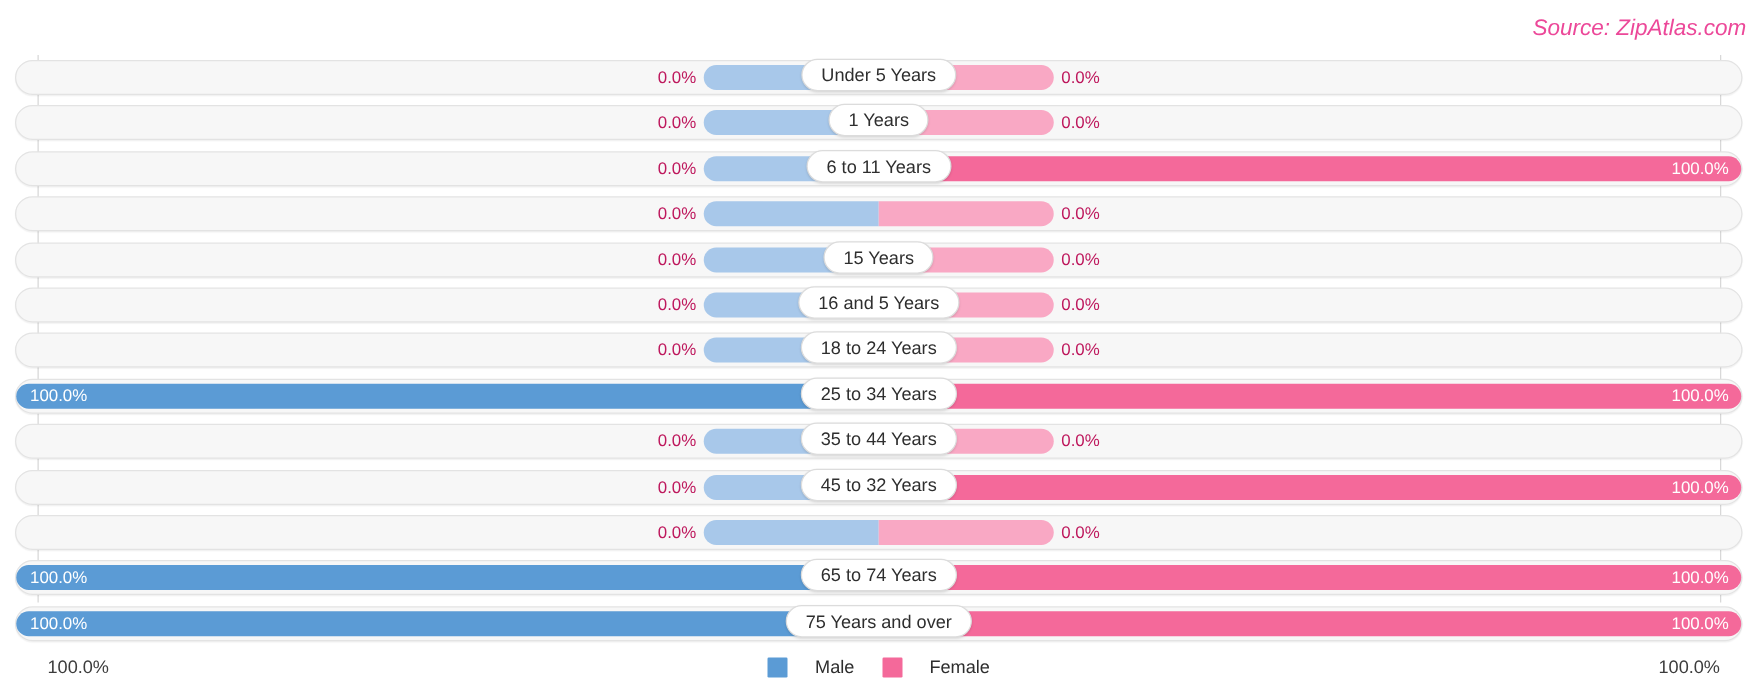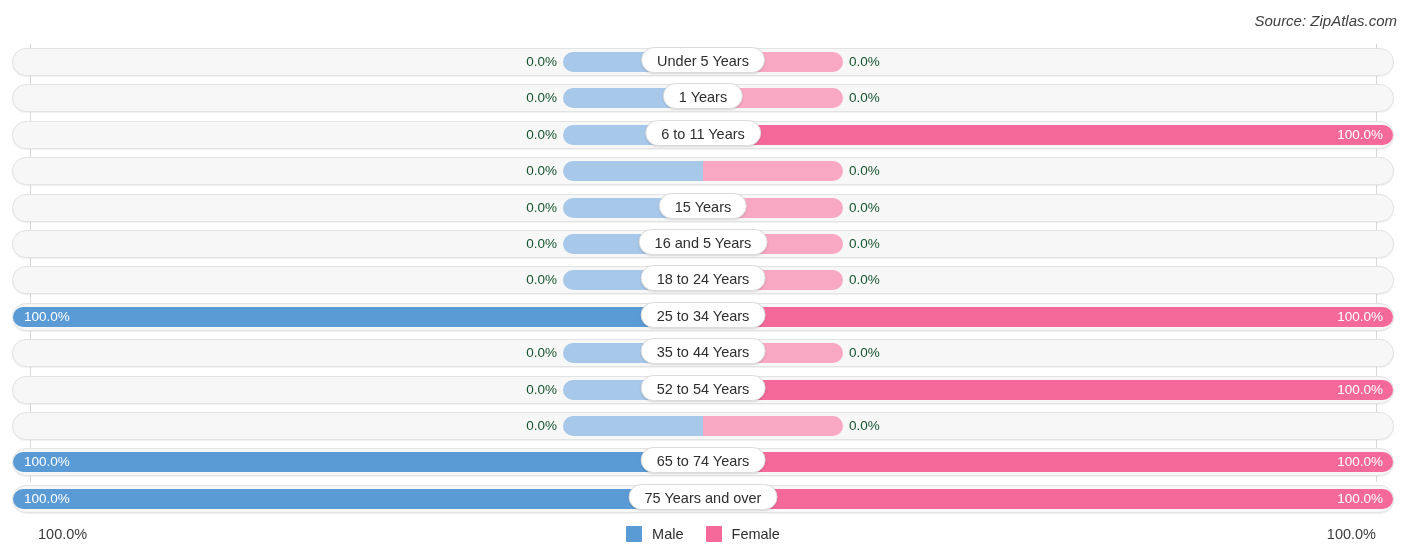--- a/index.html
+++ b/index.html
@@ -28,23 +28,23 @@
     font-size: 19.5px;
     letter-spacing: 0.1px;
     color: #2b2b2b;
     font-weight: 600;
     white-space: nowrap;
   }
   .source {
     position: absolute;
     right: 9px;
     top: 12px;
-    font-size: 15px;
+    font-size: 18px;
     font-style: italic;
-    color: #404040;
+    color: #ec4899;
     white-space: nowrap;
   }
 
   
   .plot {
     position: absolute;
     left: 0;
     top: 44px;
     width: 1406px;
     height: 474px;
@@ -104,21 +104,21 @@
   .bar.male.full   { background: #5b9bd5; border-radius: 10px 0 0 10px; }
   .bar.female.full { background: #f4699a; border-radius: 0 10px 10px 0; }
 
   
   .val {
     position: absolute;
     top: 8px;
     height: 20px;
     line-height: 20px;
     font-size: 13.5px;
-    color: #14532d;
+    color: #be185d;
     white-space: nowrap;
   }
   .val.male   { text-align: right; }
   .val.female { text-align: left; }
   .val.inside {
     color: #ffffff;
     font-size: 13.5px;
   }
 
   
@@ -164,21 +164,21 @@
     left: 0; right: 0;
     top: 8px;
     display: flex;
     justify-content: center;
     align-items: center;
     gap: 22px;
   }
   .legend-item {
     display: flex;
     align-items: center;
-    gap: 10px;
+    gap: 22px;
   }
   .swatch {
     width: 16px;
     height: 16px;
     border-radius: 1px;
     display: inline-block;
   }
   .swatch.male   { background: #5b9bd5; }
   .swatch.female { background: #f4699a; }
   .legend-label {
@@ -268,21 +268,21 @@
         <div class="val male" style="right: 849px;">0.0%</div>
         <div class="val female" style="left: 849px;">0.0%</div>
         <div class="pill">35 to 44 Years</div>
       </div>
       <div class="row">
         <div class="track"></div>
         <div class="bar male" style="width: 140px;"></div>
         <div class="bar female full" style="width: 690px;"></div>
         <div class="val male" style="right: 849px;">0.0%</div>
         <div class="val female inside" style="left: 1331px; text-align: right; width: 52px;">100.0%</div>
-        <div class="pill">52 to 54 Years</div>
+        <div class="pill">45 to 32 Years</div>
       </div>
       <div class="row">
         <div class="track"></div>
         <div class="bar male" style="width: 140px;"></div>
         <div class="bar female" style="width: 140px;"></div>
         <div class="val male" style="right: 849px;">0.0%</div>
         <div class="val female" style="left: 849px;">0.0%</div>
       </div>
       <div class="row">
         <div class="track"></div>

